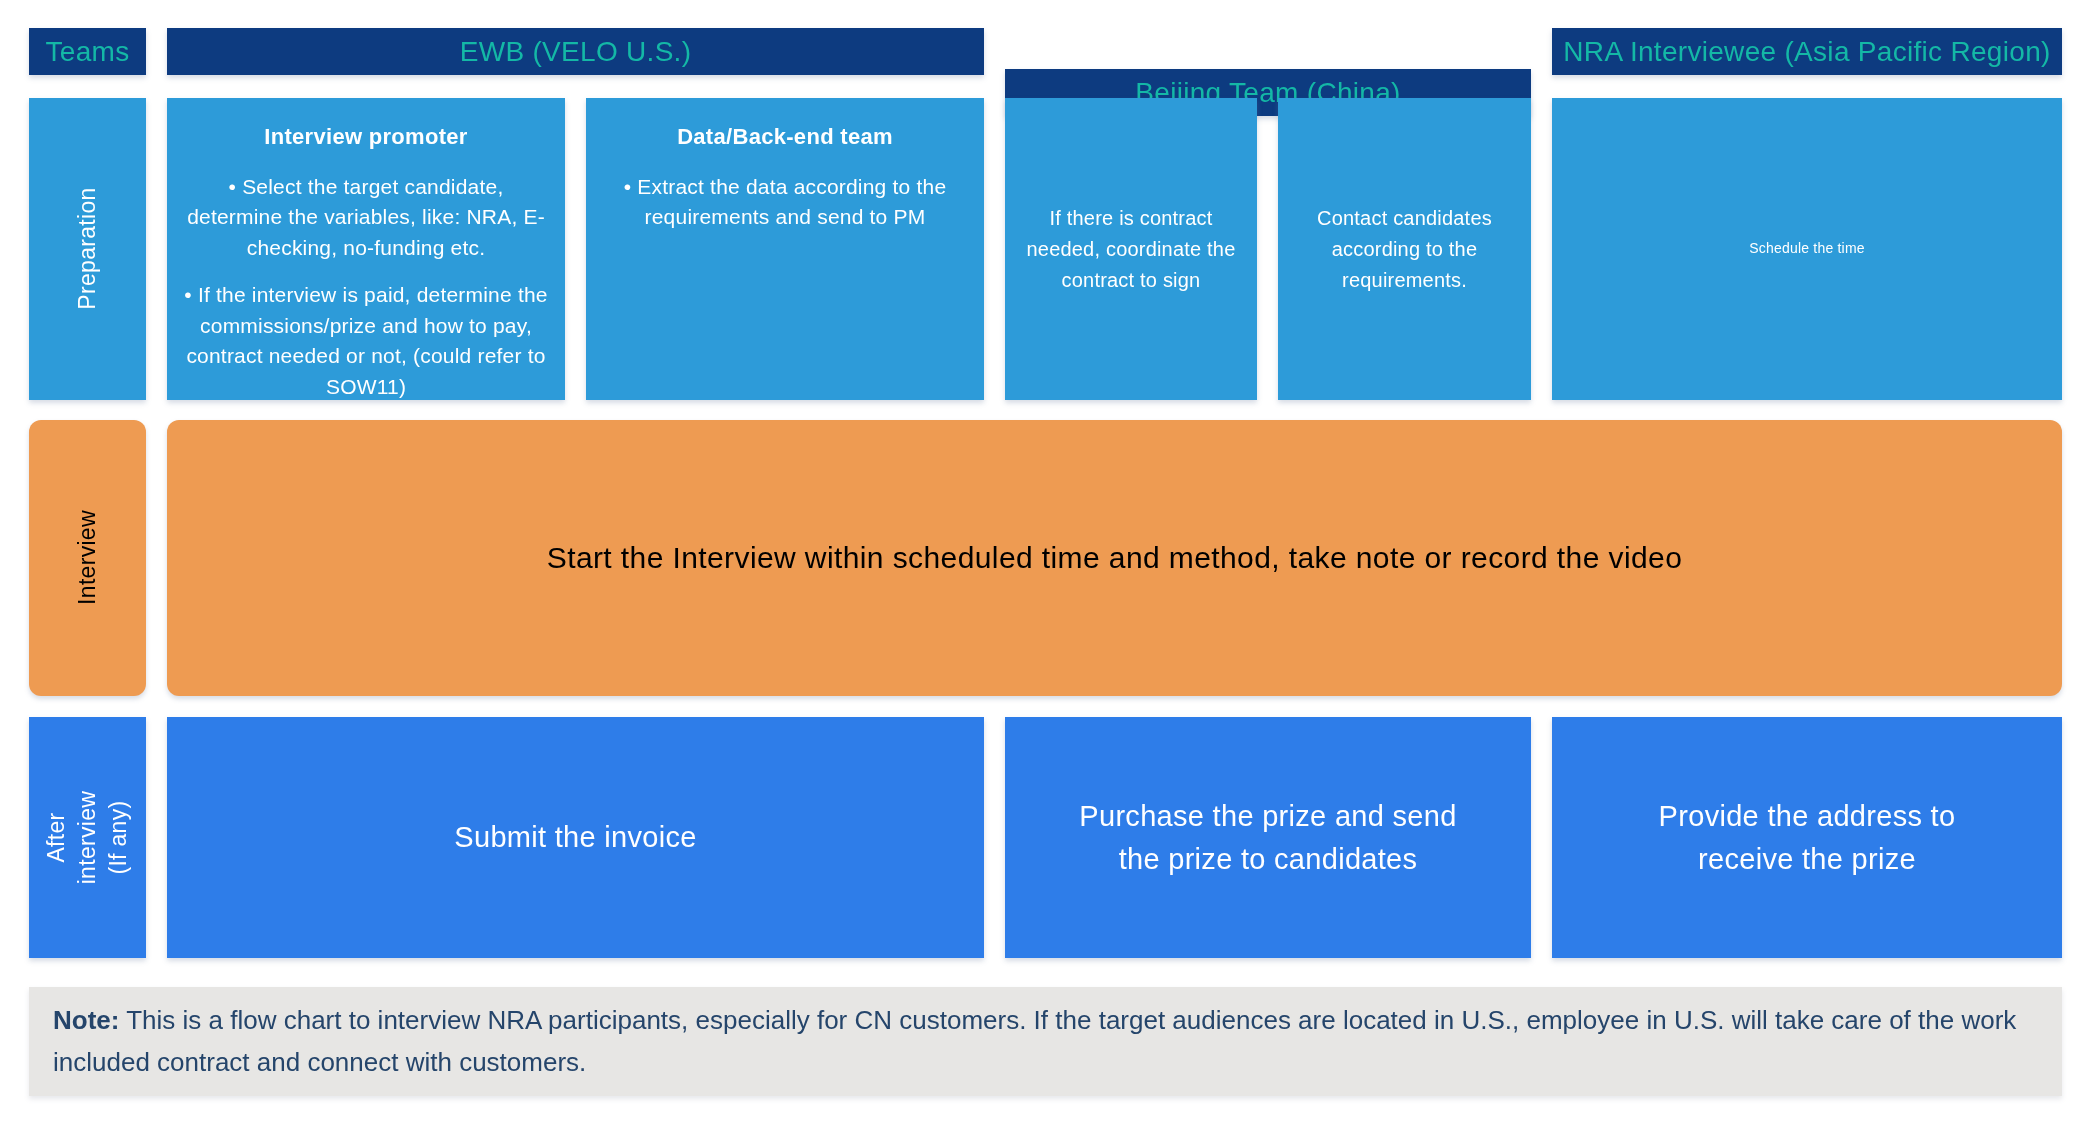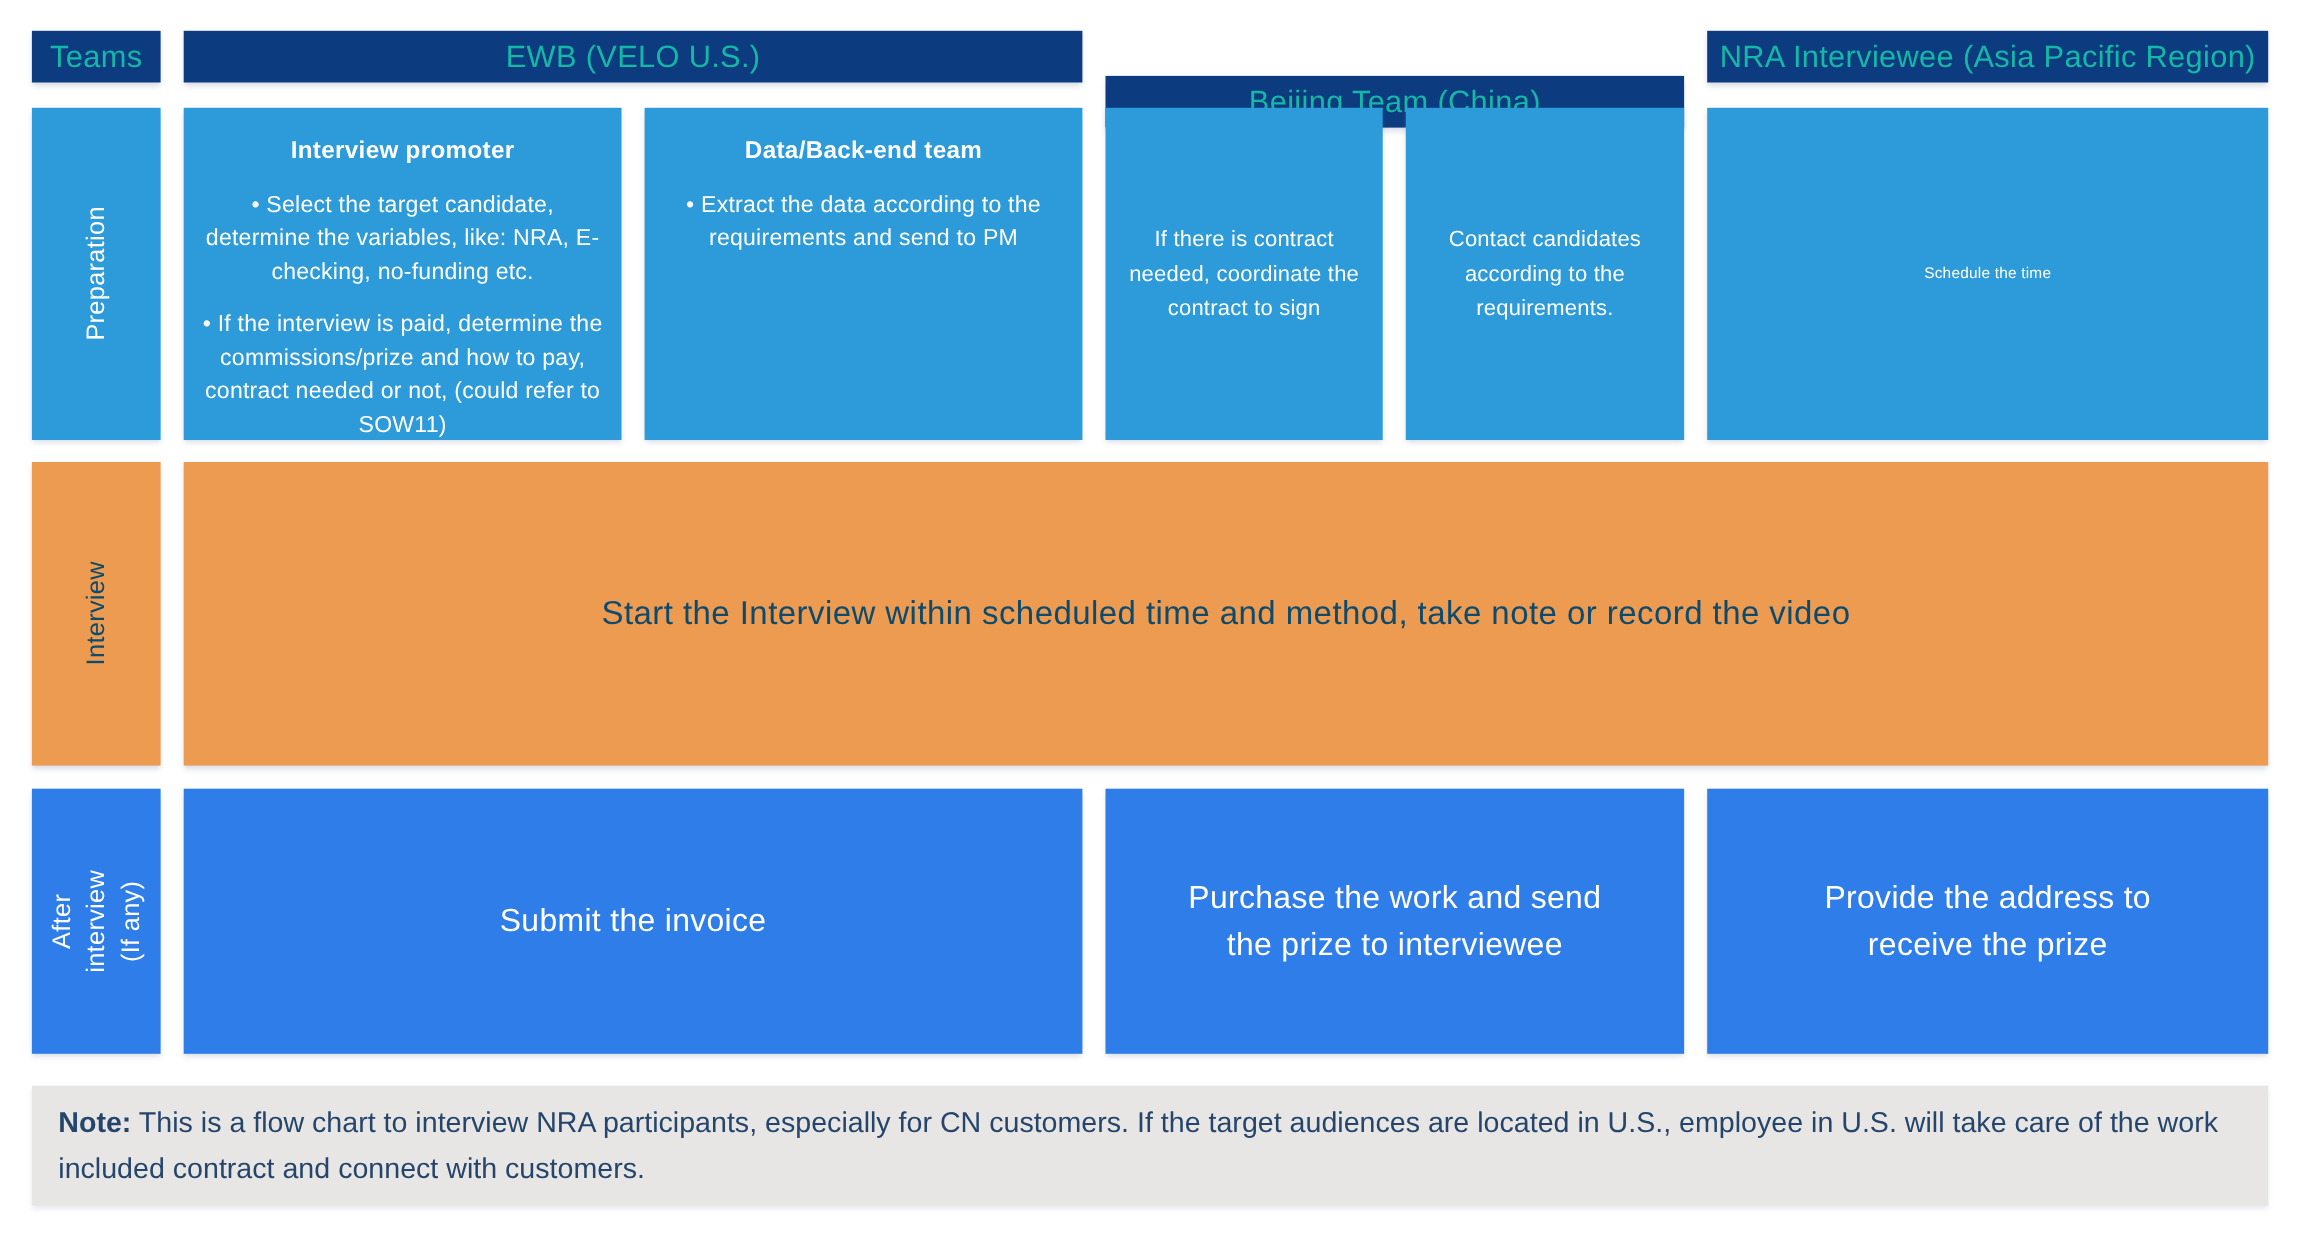--- a/index.html
+++ b/index.html
@@ -2,21 +2,21 @@
 <html><head>
 <meta charset="utf-8">
 <style>
   html,body{margin:0;padding:0;background:#ffffff;}
   body{font-family:"Liberation Sans","DejaVu Sans",sans-serif;}
   .canvas{position:relative;width:2091px;height:1131px;background:#ffffff;overflow:hidden;}
   .box{position:absolute;box-sizing:border-box;box-shadow:0 3px 5px rgba(110,130,160,0.28);}
   .navy{background:var(--navy);color:#14b8a6;display:flex;align-items:center;justify-content:center;
         font-size:28px;letter-spacing:0.3px;}
   .lblue{background:var(--lblue);color:#ffffff;}
-  .orange{background:var(--orange);color:#0c4a6e;}
+  .orange{background:var(--orange);color:#000000;border-radius:12px;}
   .royal{background:var(--royal);color:#ffffff;}
 
   
   .hdr{top:28px;height:47px;}
   .c-teams{left:29px;width:117px;}
   .c-ewb{left:167px;width:817px;}
   .c-bj{left:1005px;width:526px;margin-top:41px;}
   .c-nra{left:1552px;width:510px;}
 
   
@@ -112,21 +112,21 @@
   <div class="box royal r-after rlabel">
     <span class="vtext">After interview
 (If any)</span>
   </div>
 
   <div class="box royal r-after cell-invoice bigcell">
     <div class="inner">Submit the invoice</div>
   </div>
 
   <div class="box royal r-after cell-prize bigcell">
-    <div class="inner">Purchase the work and send the prize to interviewee</div>
+    <div class="inner">Purchase the prize and send the prize to candidates</div>
   </div>
 
   <div class="box royal r-after cell-address bigcell">
     <div class="inner">Provide the address to receive the prize</div>
   </div>
 
   <div class="note">
     <b>Note:</b><span> This is a flow chart to interview NRA participants, especially for CN customers. If the target audiences are located in U.S., employee in U.S. will take care of the work included contract and connect with customers.</span>
   </div>
 

